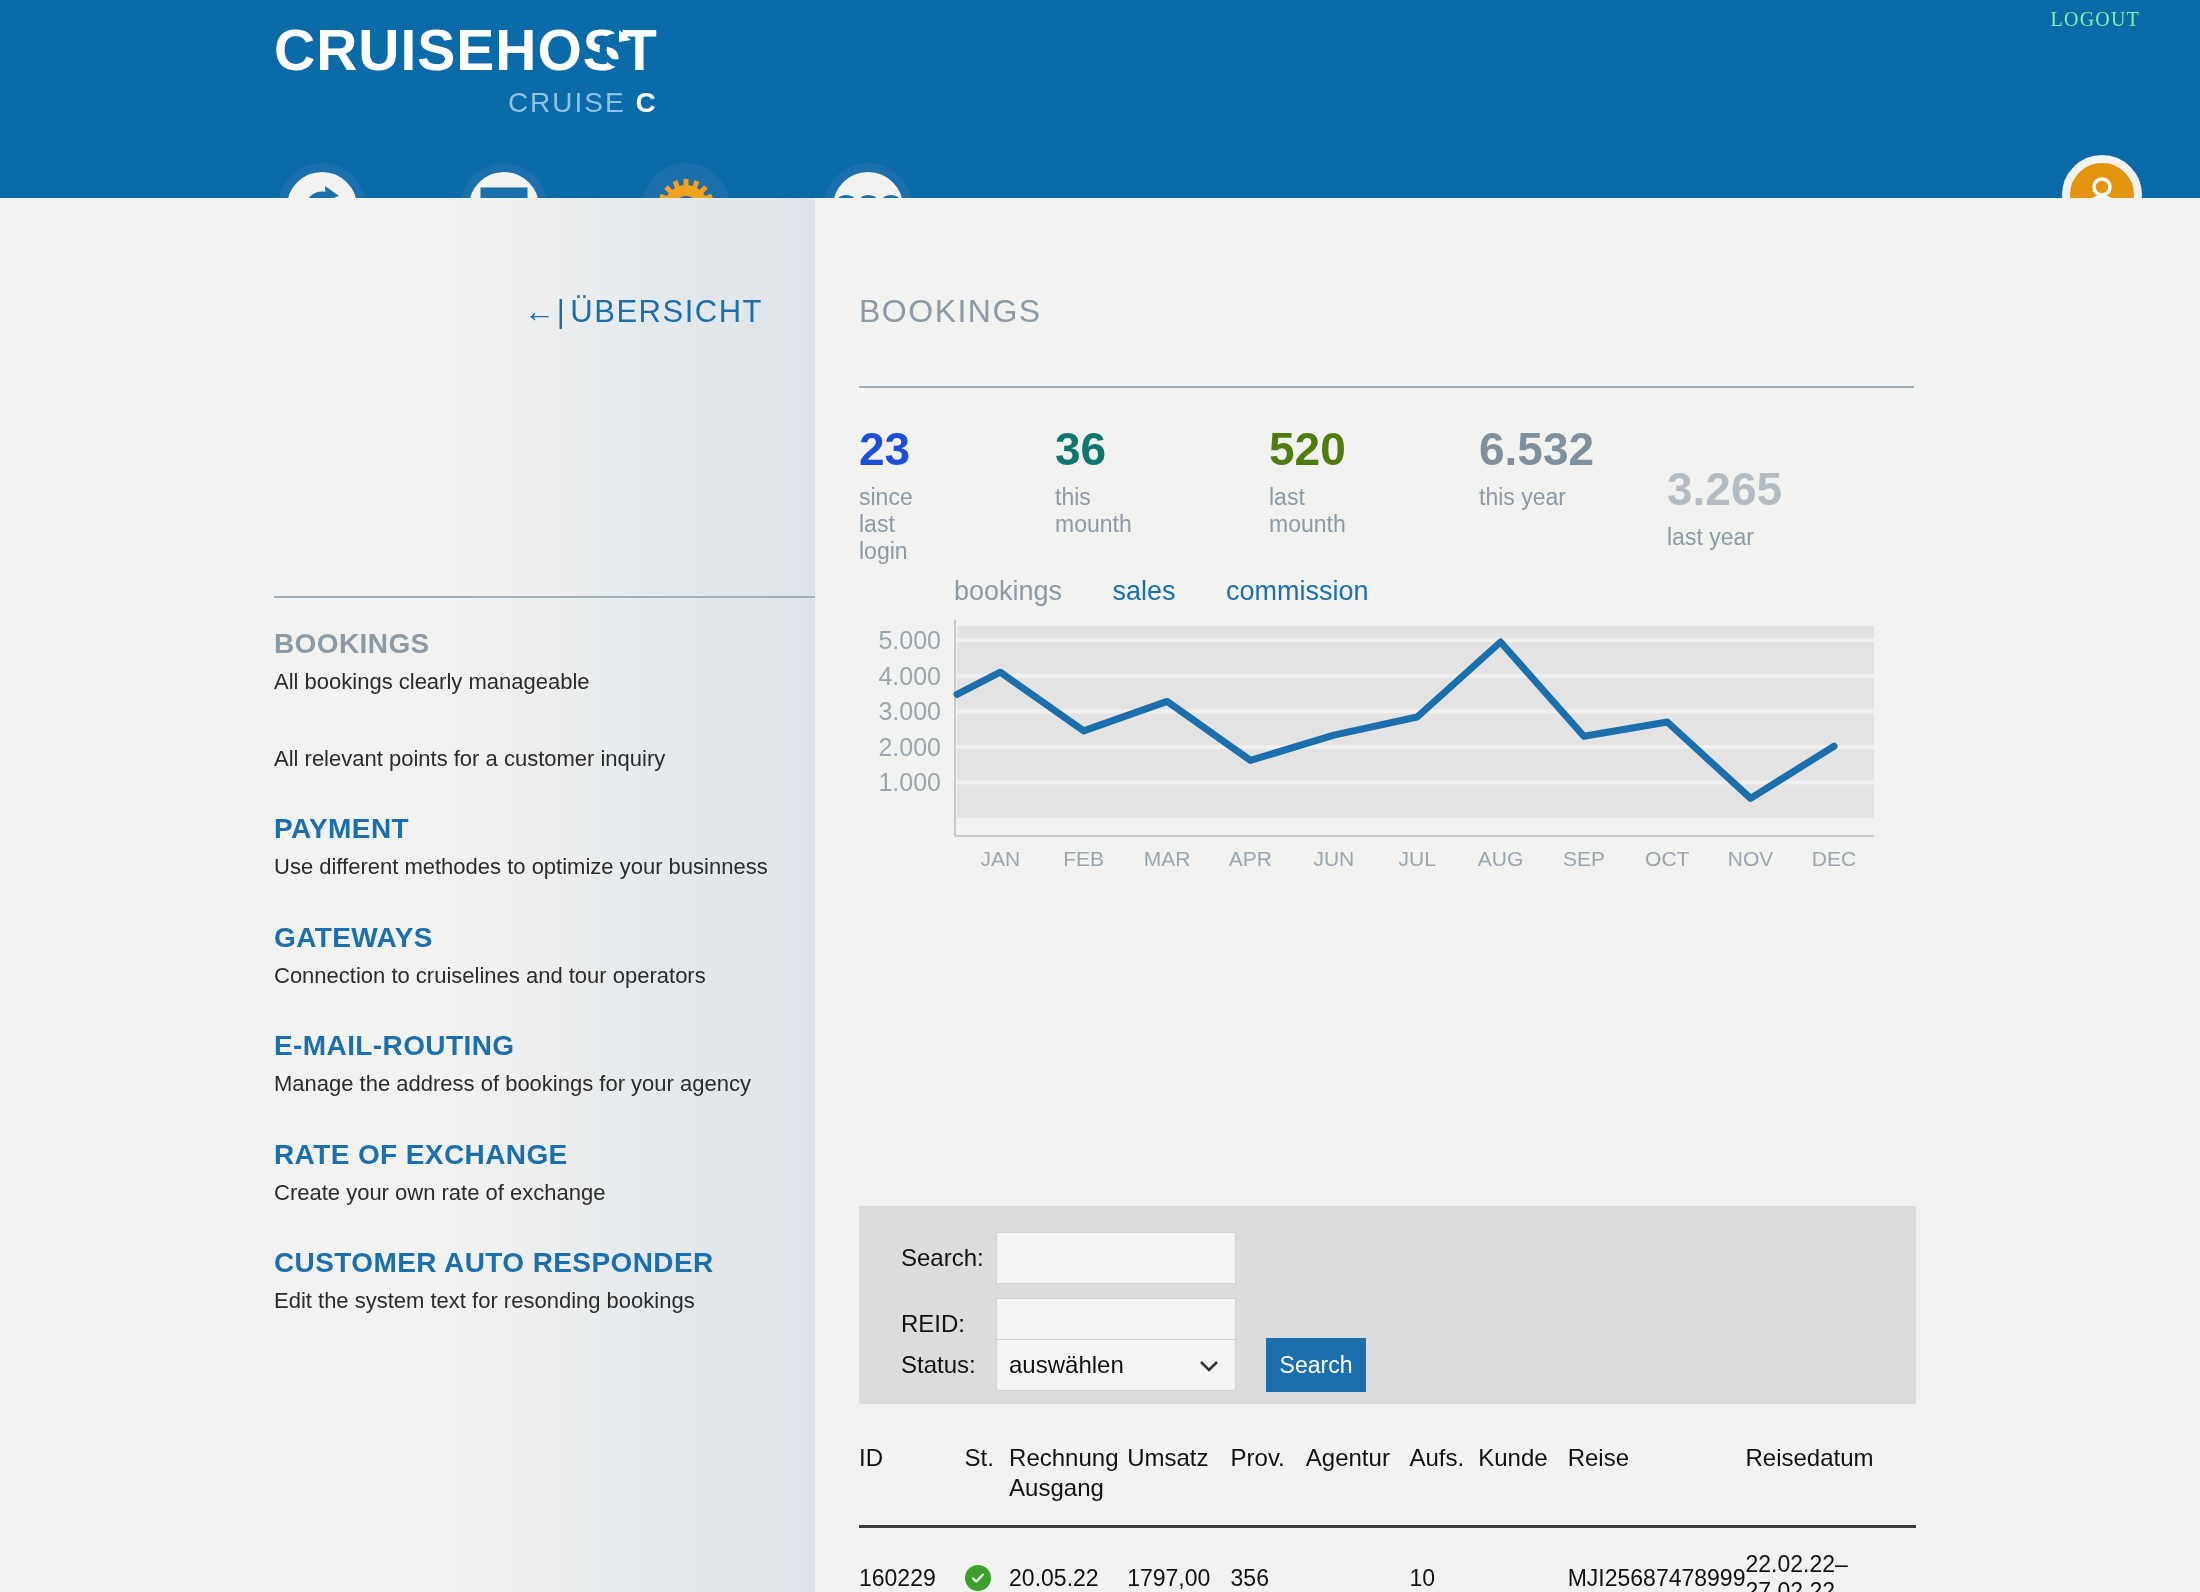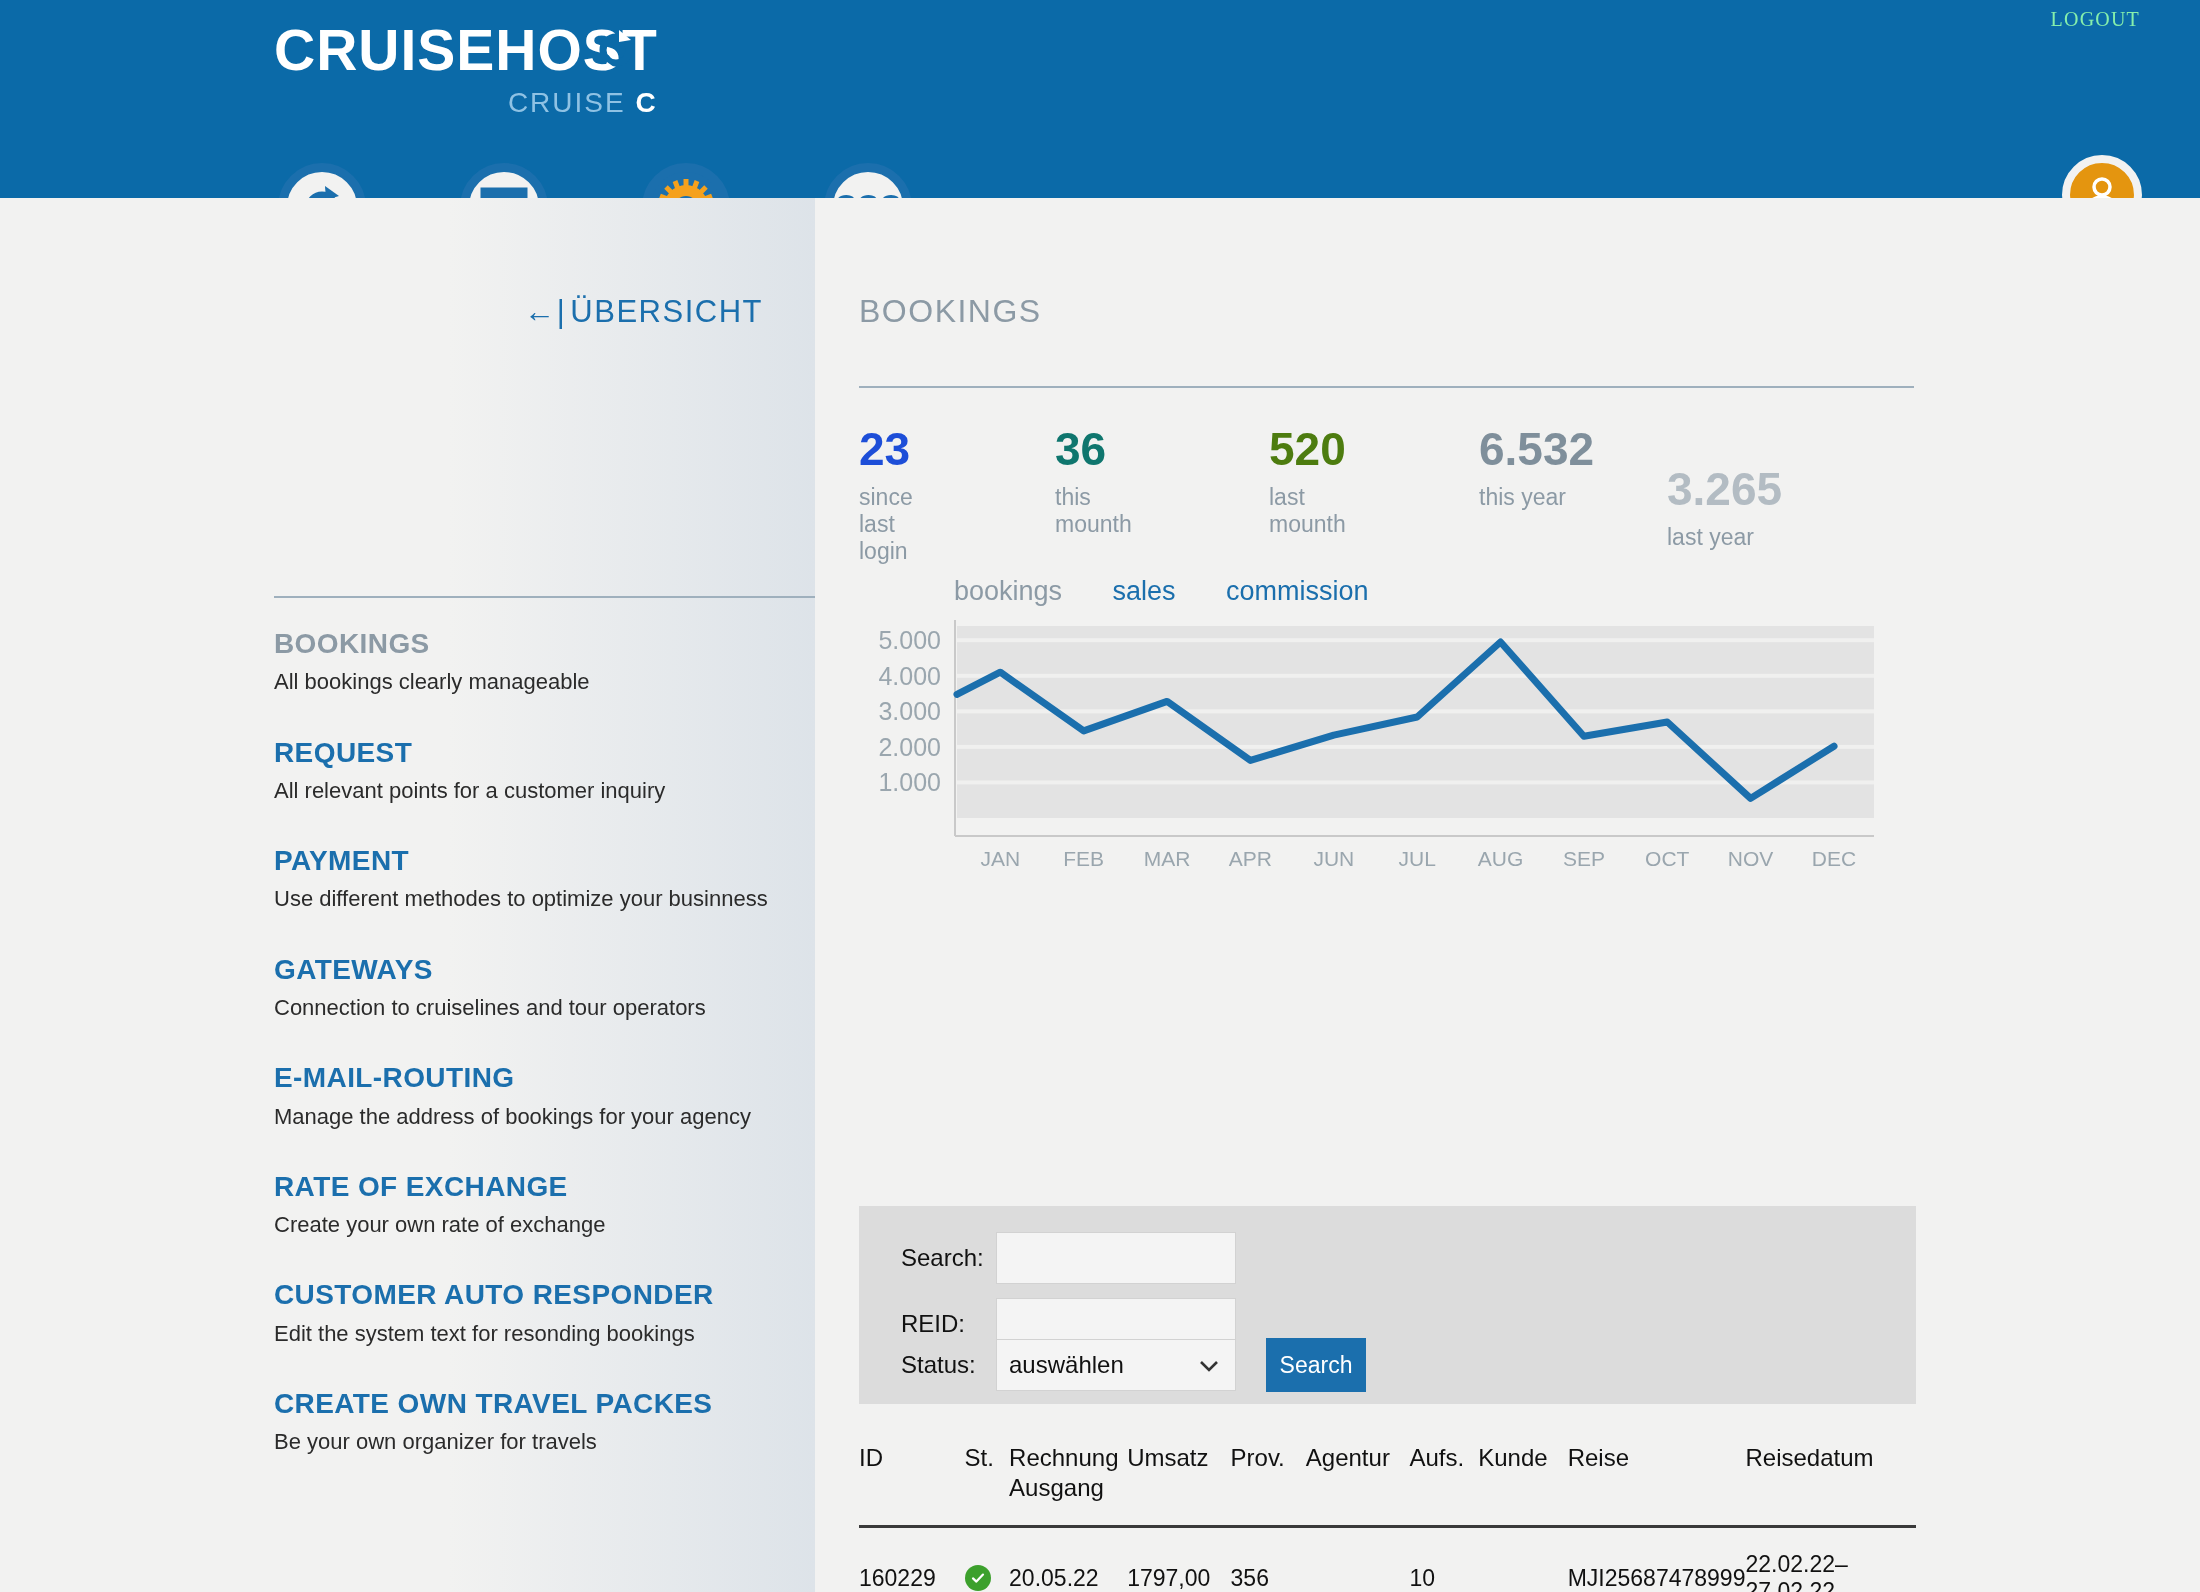--- a/index.html
+++ b/index.html
@@ -299,21 +299,20 @@
     </div>
 
     <div class="side-divider"></div>
 
     <div class="side-list">
       <div class="side-item current">
         <div class="s-title">BOOKINGS</div>
         <div class="s-desc">All bookings clearly manageable</div>
       </div>
       <div class="side-item">
-        <div class="s-title">REQUEST</div>
         <div class="s-desc">All relevant points for a customer inquiry</div>
       </div>
       <div class="side-item">
         <div class="s-title">PAYMENT</div>
         <div class="s-desc">Use different methodes to optimize your businness</div>
       </div>
       <div class="side-item">
         <div class="s-title">GATEWAYS</div>
         <div class="s-desc">Connection to cruiselines and tour operators</div>
       </div>
@@ -321,24 +320,20 @@
         <div class="s-title">E-MAIL-ROUTING</div>
         <div class="s-desc">Manage the address of bookings for your agency</div>
       </div>
       <div class="side-item">
         <div class="s-title">RATE OF EXCHANGE</div>
         <div class="s-desc">Create your own rate of exchange</div>
       </div>
       <div class="side-item">
         <div class="s-title">CUSTOMER AUTO RESPONDER</div>
         <div class="s-desc">Edit the system text for resonding bookings</div>
-      </div>
-      <div class="side-item">
-        <div class="s-title">CREATE OWN TRAVEL PACKES</div>
-        <div class="s-desc">Be your own organizer for travels</div>
       </div>
     </div>
   </div>
 
   <div class="main">
     <div class="page-title">BOOKINGS</div>
     <div class="main-divider"></div>
 
     <div class="stats">
       <div class="stat" style="left:0px;">

